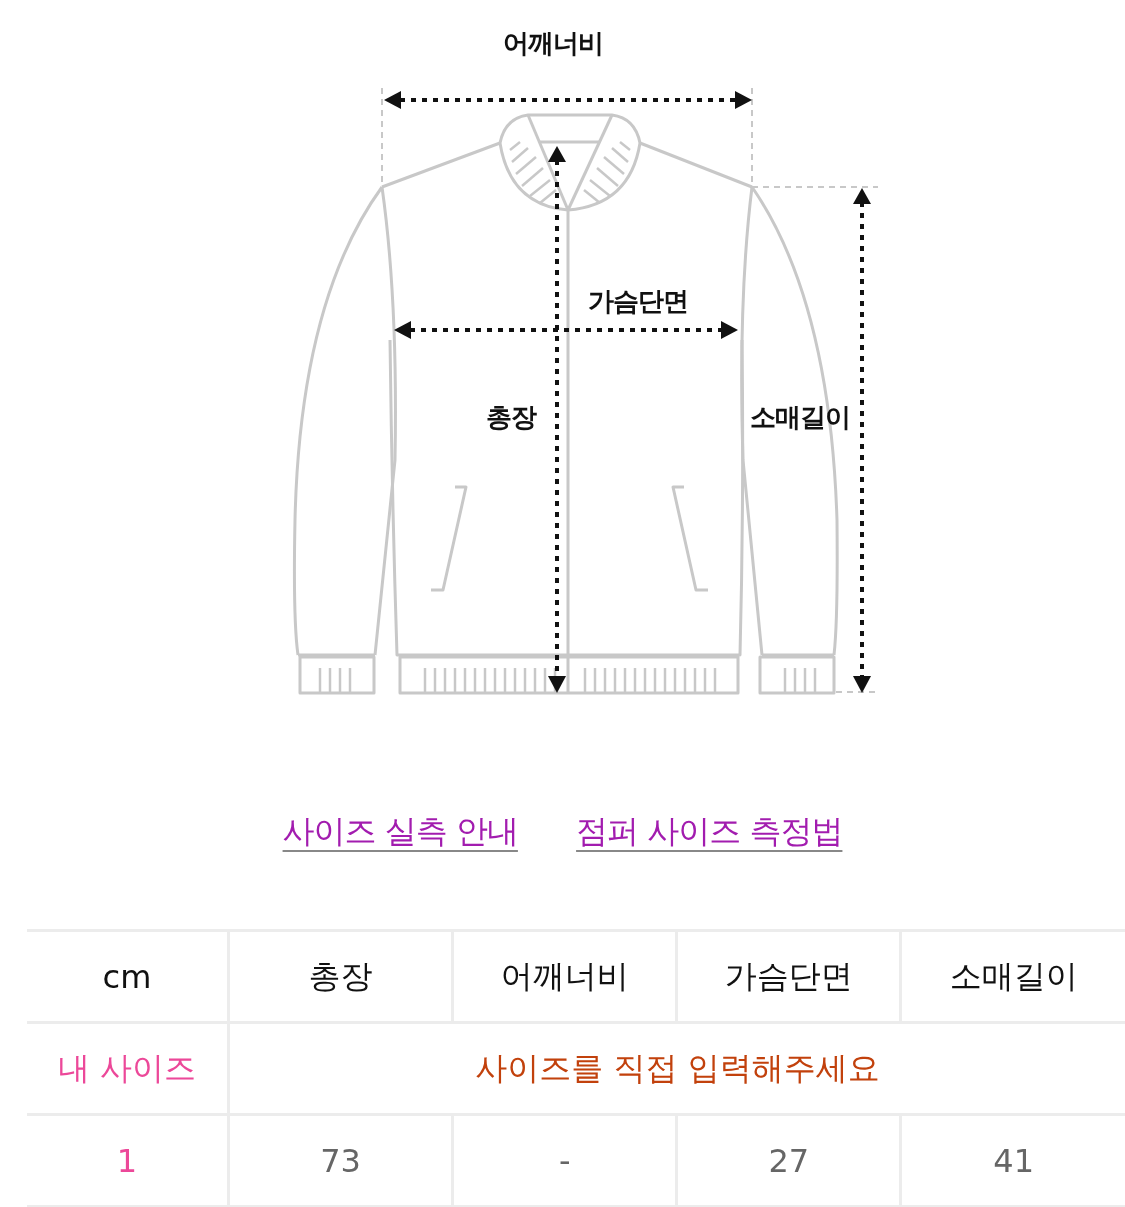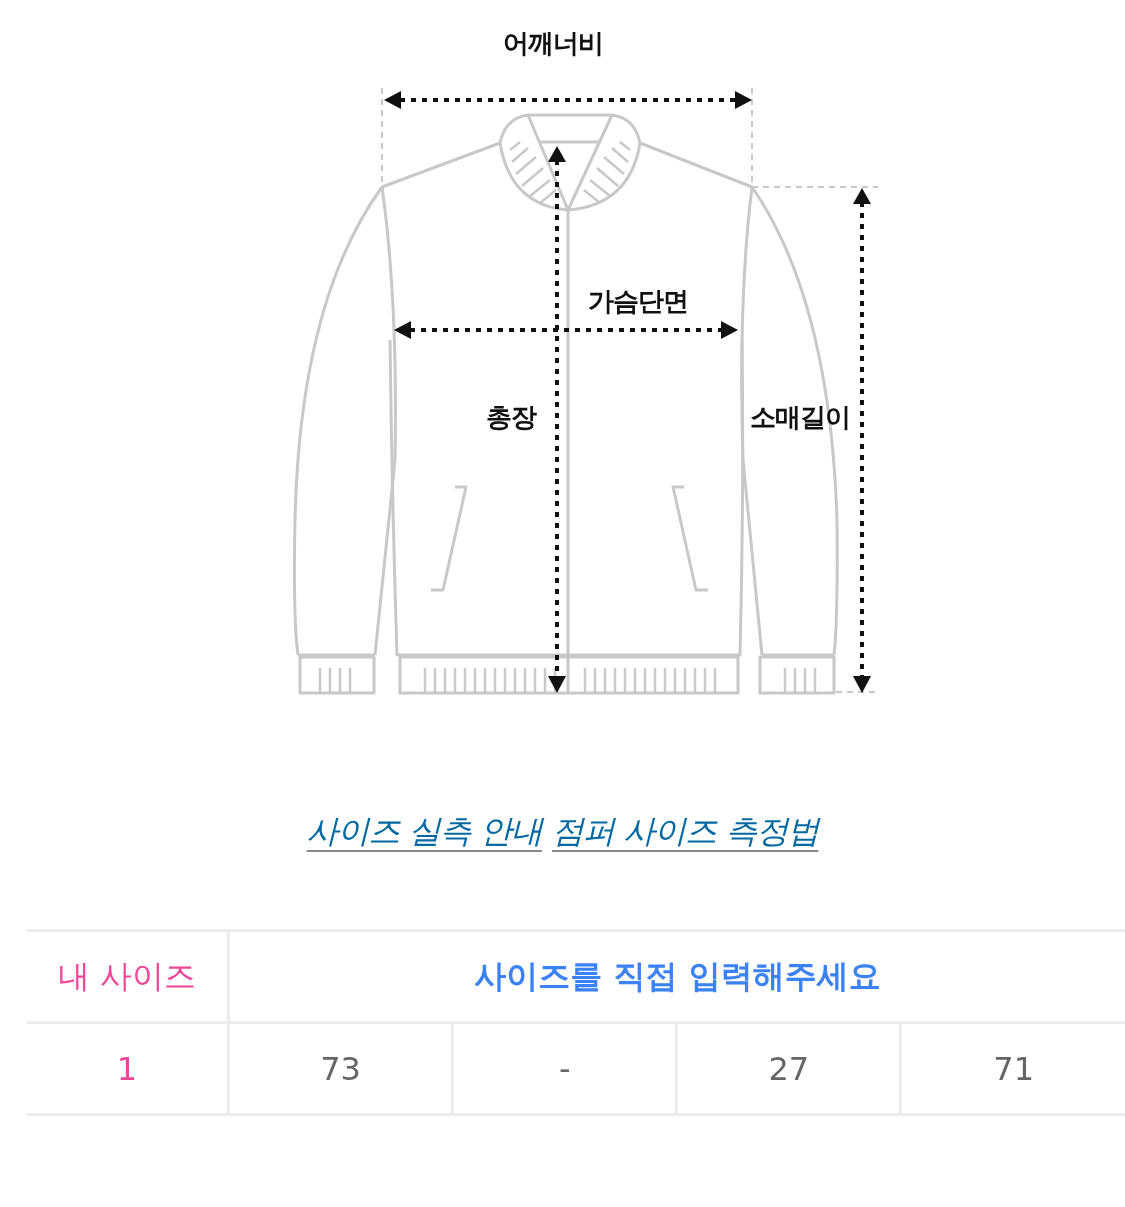--- a/index.html
+++ b/index.html
@@ -2,29 +2,29 @@
 <html><head>
 <meta charset="utf-8">
 <style>
   html, body { margin: 0; padding: 0; background: #ffffff; }
   body { width: 1125px; height: 1207px; position: relative; overflow: hidden;
          font-family: "DejaVu Sans", "Liberation Sans", sans-serif; color: #111; }
   .diagram { position: absolute; left: 0; top: 0; width: 1125px; height: 760px; }
   .diagram svg { position: absolute; left: 0; top: 0; }
   .dlabel { position: absolute; font-weight: bold; font-size: 26px; color: #111; white-space: nowrap; letter-spacing: -1px; }
   .links { position: absolute; top: 810px; left: 0; width: 1125px; text-align: center; font-size: 32px; color: #666; }
-  .links a { color: #0369a1; text-decoration: underline; text-decoration-color: #888; text-underline-offset: 8px; text-decoration-thickness: 2px; margin: 0 0; cursor: pointer; letter-spacing: -1px; font-style: italic; }
+  .links a { color: #a21caf; text-decoration: underline; text-decoration-color: #888; text-underline-offset: 8px; text-decoration-thickness: 2px; margin: 0 24px; cursor: pointer; letter-spacing: -1px; }
   table.size { position: absolute; left: 27px; top: 929px; width: 1098px; border-collapse: collapse; table-layout: fixed; }
   table.size td, table.size th { border: 3px solid #ececec; text-align: center; height: 89px; padding: 0; font-size: 32px; }
   table.size tr td:first-child, table.size tr th:first-child { border-left: none; width: 200px; }
   table.size tr td:last-child, table.size tr th:last-child { border-right: none; }
   table.size th { font-weight: normal; color: #111; }
   table.size td.val { color: #666; }
   table.size td.label { color: #ec4899; }
-  table.size td.hint { color: #3b82f6; cursor: text; font-weight: bold; }
+  table.size td.hint { color: #c2410c; cursor: text; }
 </style>
 </head>
 <body>
 
 <div class="diagram">
   <svg width="1125" height="760" viewBox="0 0 1125 760">
     <g fill="none" stroke="#c8c8c8" stroke-width="3" stroke-linejoin="round">
 
       <path d="M500,143 Q505,118 528,115 L612,115 Q635,118 640,143"></path>
       <path d="M500,143 Q510,205 568,210 Q630,205 640,143"></path>
@@ -137,25 +137,32 @@
   <div class="dlabel" style="left:750px; top:400px;">소매길이</div>
 </div>
 
 <div class="links">
   <a>사이즈 실측 안내</a>
   <a>점퍼 사이즈 측정법</a>
 </div>
 
 <table class="size">
   <tbody>
+      <tr>
+    <th>cm</th>
+    <th>총장</th>
+    <th>어깨너비</th>
+    <th>가슴단면</th>
+    <th>소매길이</th>
+  </tr>
   <tr>
     <td class="label">내 사이즈</td>
     <td class="hint" colspan="4">사이즈를 직접 입력해주세요</td>
   </tr>
   <tr>
     <td class="label">1</td>
     <td class="val">73</td>
     <td class="val">-</td>
     <td class="val">27</td>
-    <td class="val">71</td>
+    <td class="val">41</td>
   </tr>
 </tbody>
   </table>
 
 </body></html>

